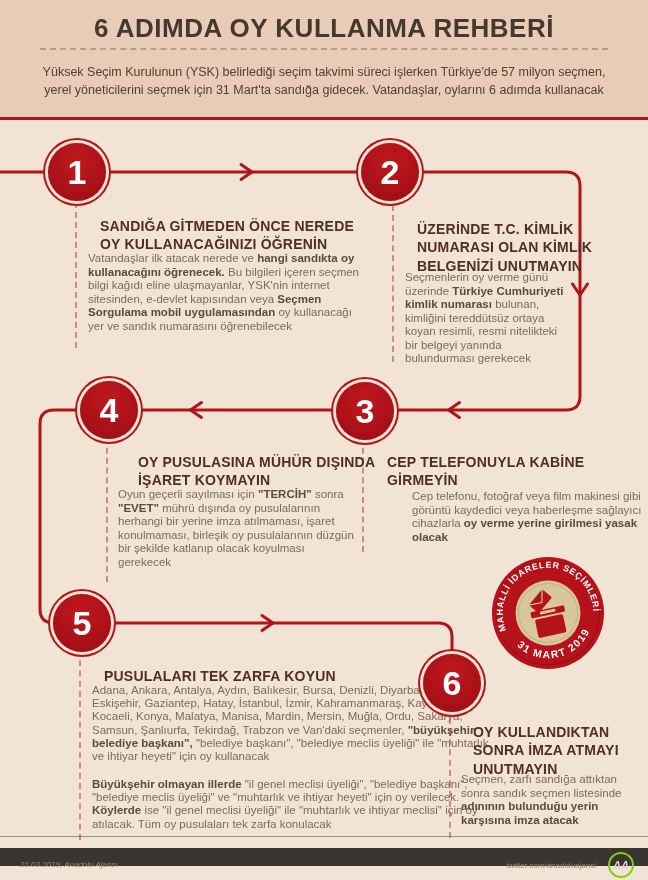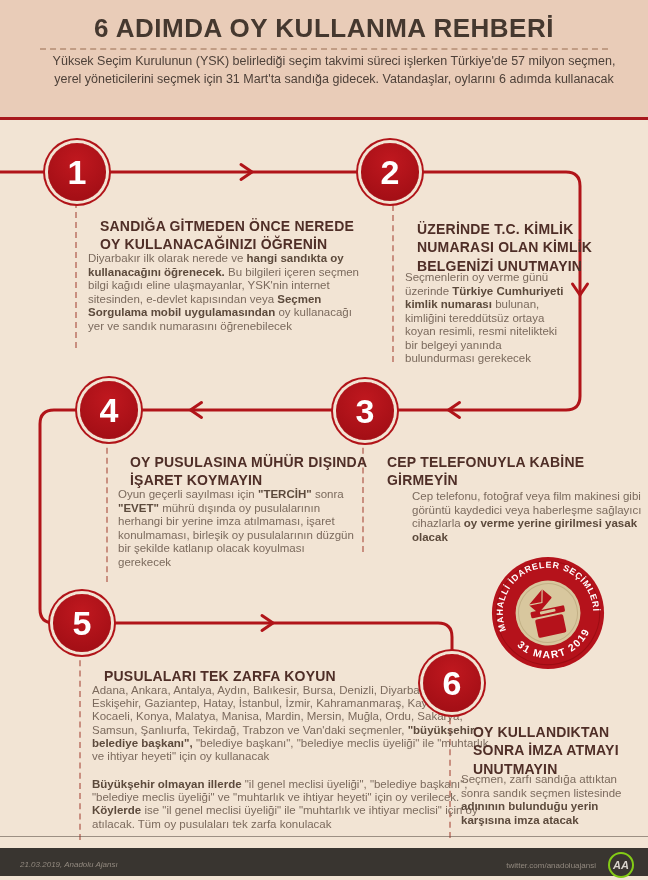--- a/index.html
+++ b/index.html
@@ -4,22 +4,22 @@
 <style>
   html,body { margin:0; padding:0; }
   body { width:648px; height:880px; font-family:"Liberation Sans", sans-serif; }
   .canvas { position:relative; width:648px; height:880px; background:#f2e4d4; overflow:hidden;padding-left:28px; }
 
   
   .header-band { position:absolute; top:0; left:0; width:648px; height:118px; background:#e9ccb8; }
   .title { position:absolute; top:13px; left:0; width:648px; text-align:center;
            font-size:26px; font-weight:bold; color:#45382f; letter-spacing:0.5px; }
   .dash-rule { position:absolute; top:48px; left:40px; right:40px; border-top:2px dashed #c19c84; }
-  .subtitle { position:absolute; top:52px; left:50%; transform:translateX(-50%); width:566px;
-              text-align:center; font-size:12.5px; line-height:1.45; color:#4e4139;margin-left:10px; }
+  .subtitle { position:absolute; top:63px; left:50%; transform:translateX(-50%); width:566px;
+              text-align:center; font-size:12.5px; line-height:1.45; color:#4e4139; }
   .red-rule { position:absolute; top:117px; left:0; width:648px; height:3px; background:#a8181d; }
 
   
   .connectors { position:absolute; top:0; left:0; width:648px; height:880px; z-index:1; }
   .flow { fill:none; stroke:#b11419; stroke-width:3; }
   .chev { fill:none; stroke:#b11419; stroke-width:3; stroke-linecap:round; stroke-linejoin:round; }
 
   
   .circle { position:absolute; width:58px; height:58px; border-radius:50%;
             background:radial-gradient(circle at 50% 32%, #c0181f 0%, #a50f16 75%);
@@ -41,42 +41,42 @@
   .d4 { left:106px; top:438px; height:144px; }
   .d5 { left:79px;  top:650px; height:190px; }
   .d6 { left:449px; top:708px; height:130px; }
 
   
   .step-title { position:absolute; margin:12px; font-size:14px; font-weight:bold;
                 line-height:1.32; color:#4f2e27; letter-spacing:0.2px; z-index:2; }
   .t1 { left:88px;  top:205px; width:270px; }
   .t2 { left:405px; top:208px; width:200px; }
   .t3 { left:375px; top:441px; width:235px; }
-  .t4 { left:118px; top:441px; width:240px; }
+  .t4 { left:126px; top:441px; width:240px; }
   .t5 { left:92px;  top:655px; width:360px; }
   .t6 { left:461px; top:711px; width:185px; }
 
   .step-body { position:absolute; font-size:11.5px; line-height:1.18; color:#7b6a5d; z-index:2; }
   .step-body .b { font-weight:bold; color:#5c4a3c; }
   .b1  { left:88px;  top:252px; width:272px; }
   .b2  { left:405px; top:271px; width:168px; }
   .b3  { left:375px; top:490px; width:250px;margin-left:37px; }
   .b4  { left:118px; top:488px; width:238px; }
   .b5a { left:92px;  top:684px; width:398px; line-height:1.15; }
   .b5b { left:92px;  top:778px; width:398px; line-height:1.15; }
   .b6  { left:461px; top:773px; width:172px; }
 
   
   .badge { position:absolute; left:489px; top:554px; width:118px; height:118px;
            transform:rotate(-12deg); z-index:3; }
 
   
   .pre-footer-rule { position:absolute; top:836px; left:0; width:648px; height:1px;
                      background:#55493f; opacity:0.55; }
-  .footer { position:absolute; top:848px; left:0; width:648px; height:28px; background:#393530; }
+  .footer { position:absolute; top:848px; left:0; width:648px; height:18px; background:#393530; }
   .footer-date { position:absolute; left:20px; top:12px; font-size:8px; font-style:italic; color:#92897f; }
   .footer-social { position:absolute; right:52px; top:13px; font-size:8px; color:#92897f; }
   .footer-logo { position:absolute; right:14px; top:4px; width:22px; height:22px;
                  border:2px solid #84cc16; border-radius:50%; color:#d8d3cc;
                  font-weight:bold; font-style:italic; font-size:11px;
                  display:flex; align-items:center; justify-content:center; }
 </style>
 </head>
 <body>
 
@@ -106,21 +106,21 @@
   <div class="vdash d6"></div>
 
   <div class="circle c1">1</div>
   <div class="circle c2">2</div>
   <div class="circle c3">3</div>
   <div class="circle c4">4</div>
   <div class="circle c5">5</div>
   <div class="circle c6">6</div>
 
   <h2 class="step-title t1">SANDIĞA GİTMEDEN ÖNCE NEREDE OY KULLANACAĞINIZI ÖĞRENİN</h2>
-  <div class="step-body b1"><span>Diyarbakır ilk olarak nerede ve </span><span class="b">hangi sandıkta oy kullanacağını öğrenecek.</span><span> Bu bilgileri içeren seçmen bilgi kağıdı eline ulaşmayanlar, YSK'nin internet sitesinden, e-devlet kapısından veya </span><span class="b">Seçmen Sorgulama mobil uygulamasından</span><span> oy kullanacağı yer ve sandık numarasını öğrenebilecek</span></div>
+  <div class="step-body b1"><span>Vatandaşlar ilk atacak nerede ve </span><span class="b">hangi sandıkta oy kullanacağını öğrenecek.</span><span> Bu bilgileri içeren seçmen bilgi kağıdı eline ulaşmayanlar, YSK'nin internet sitesinden, e-devlet kapısından veya </span><span class="b">Seçmen Sorgulama mobil uygulamasından</span><span> oy kullanacağı yer ve sandık numarasını öğrenebilecek</span></div>
 
   <h2 class="step-title t2">ÜZERİNDE T.C. KİMLİK NUMARASI OLAN KİMLİK BELGENİZİ UNUTMAYIN</h2>
   <div class="step-body b2"><span>Seçmenlerin oy verme günü üzerinde </span><span class="b">Türkiye Cumhuriyeti kimlik numarası</span><span> bulunan, kimliğini tereddütsüz ortaya koyan resimli, resmi nitelikteki bir belgeyi yanında bulundurması gerekecek</span></div>
 
   <h2 class="step-title t3">CEP TELEFONUYLA KABİNE GİRMEYİN</h2>
   <div class="step-body b3"><span>Cep telefonu, fotoğraf veya film makinesi gibi görüntü kaydedici veya haberleşme sağlayıcı cihazlarla </span><span class="b">oy verme yerine girilmesi yasak olacak</span></div>
 
   <h2 class="step-title t4">OY PUSULASINA MÜHÜR DIŞINDA İŞARET KOYMAYIN</h2>
   <div class="step-body b4"><span>Oyun geçerli sayılması için </span><span class="b">"TERCİH"</span><span> sonra </span><span class="b">"EVET"</span><span> mührü dışında oy pusulalarının herhangi bir yerine imza atılmaması, işaret konulmaması, birleşik oy pusulalarının düzgün bir şekilde katlanıp olacak koyulması gerekecek</span></div>
 

